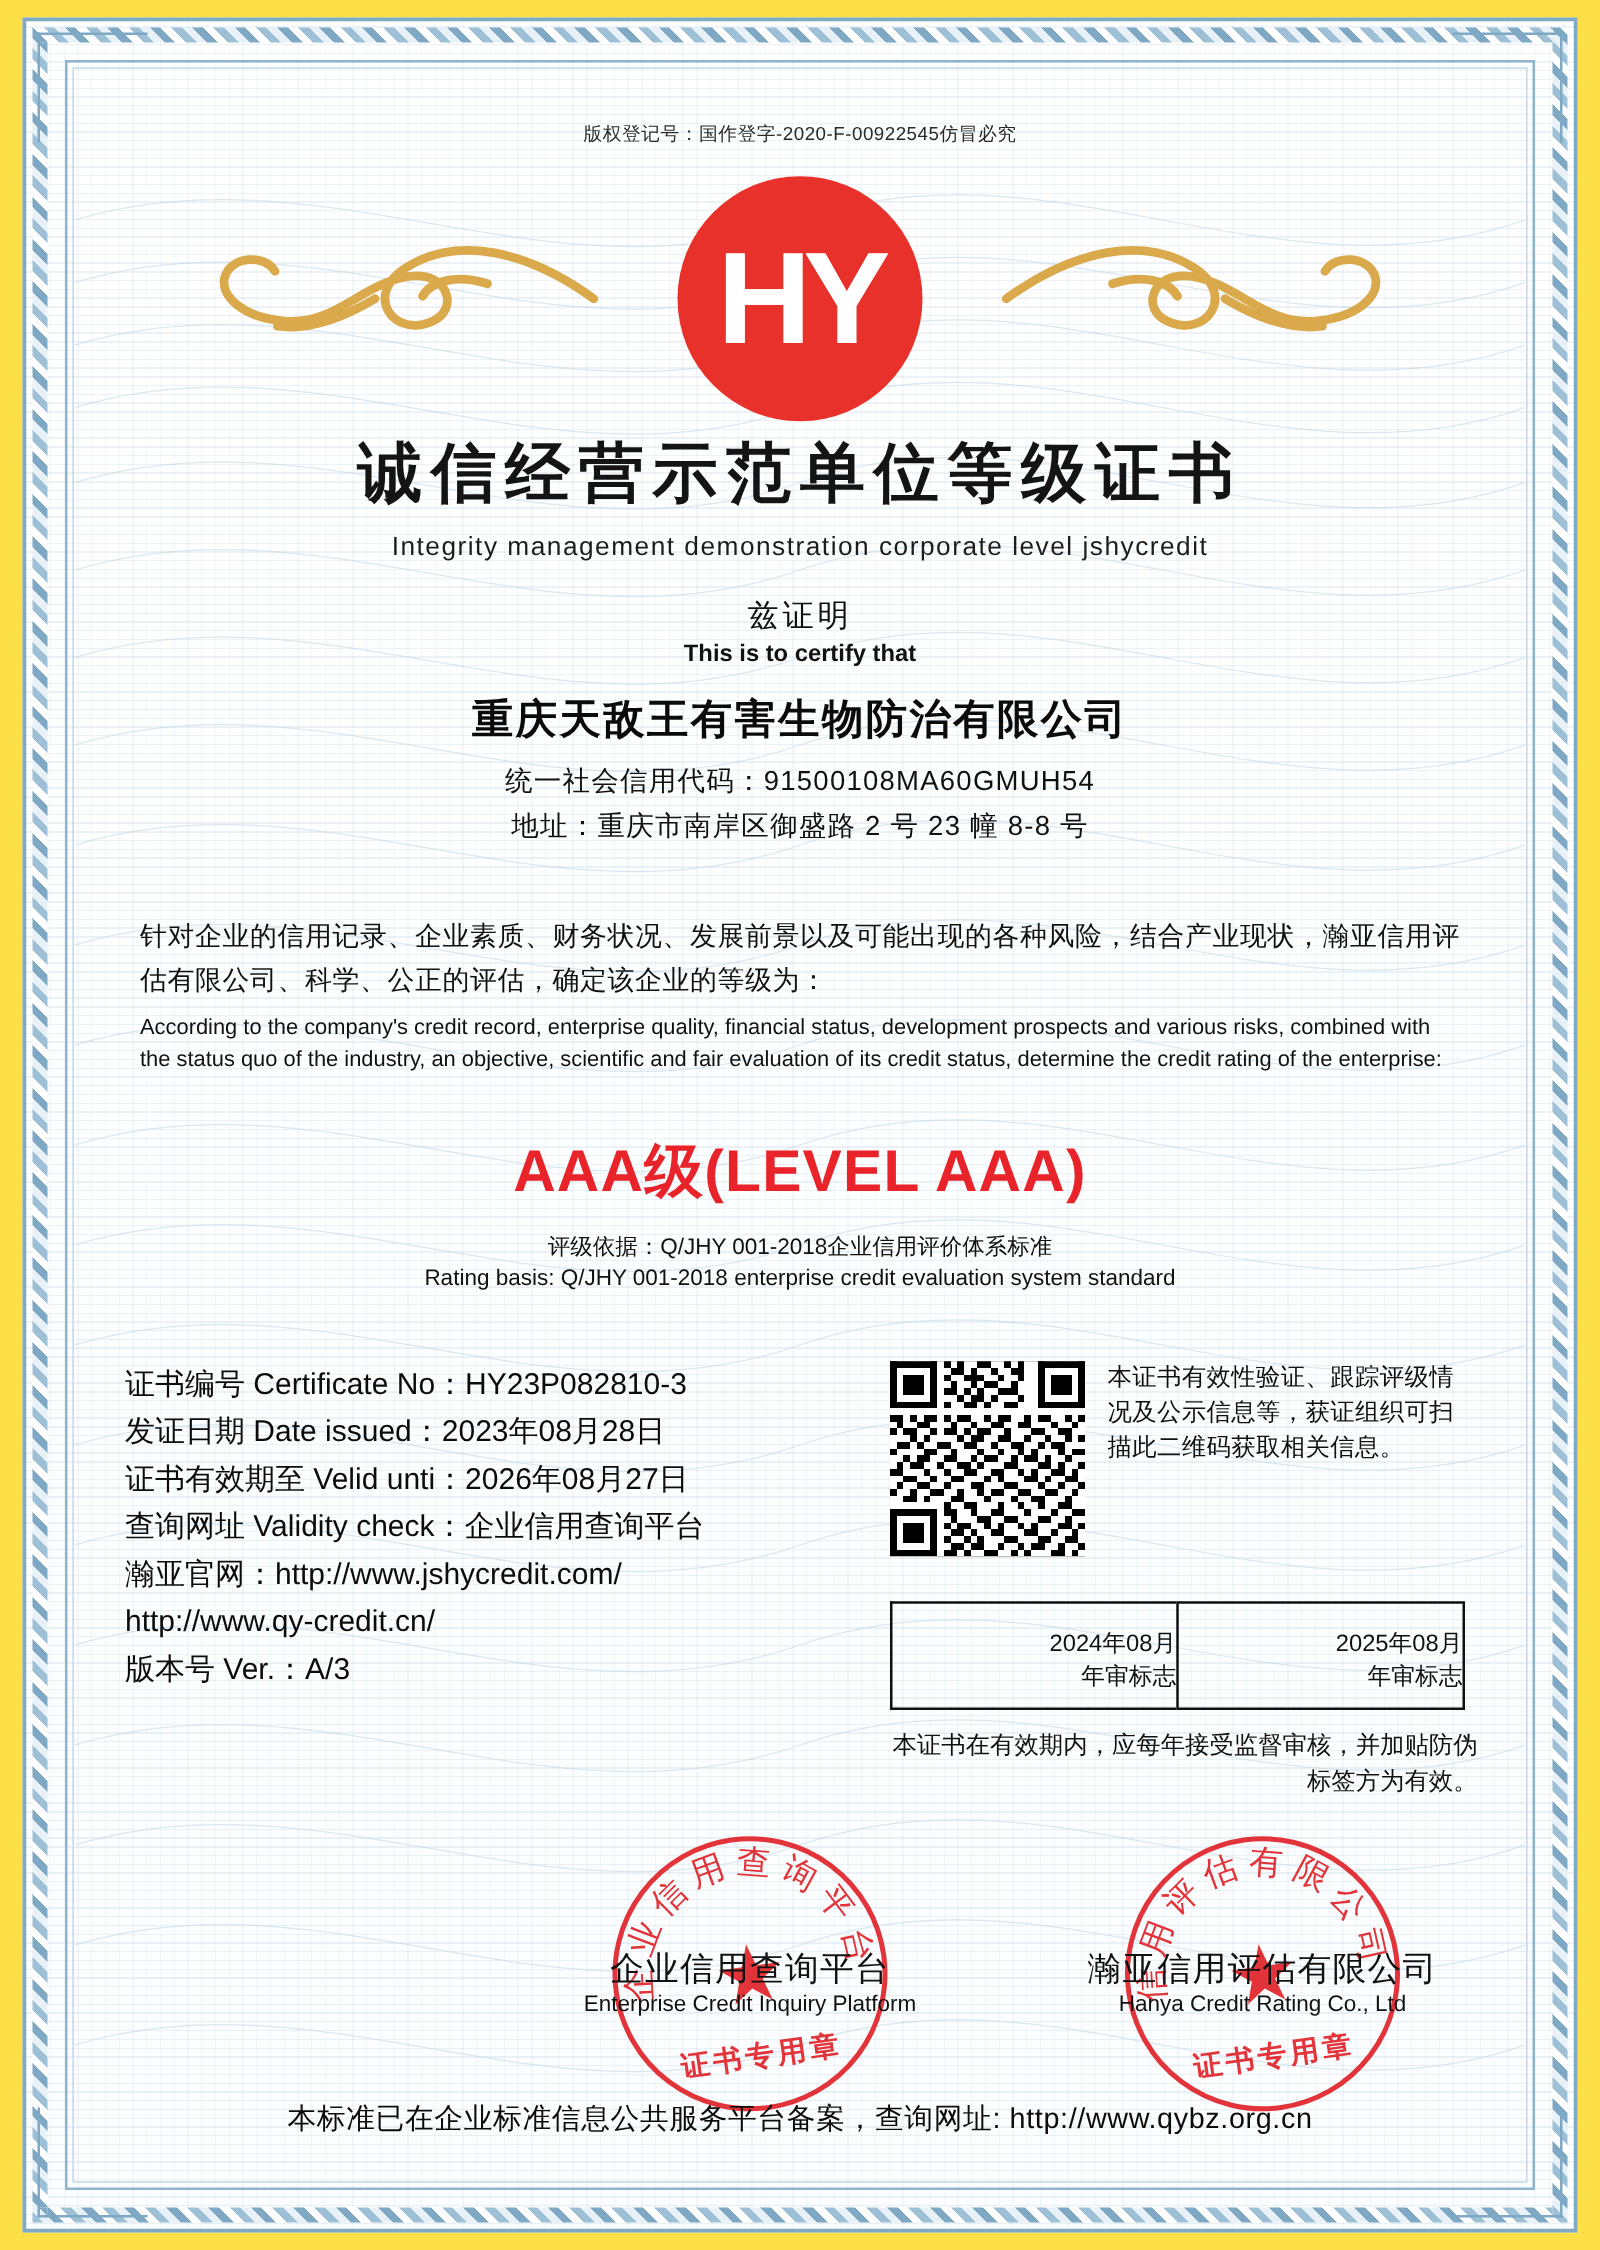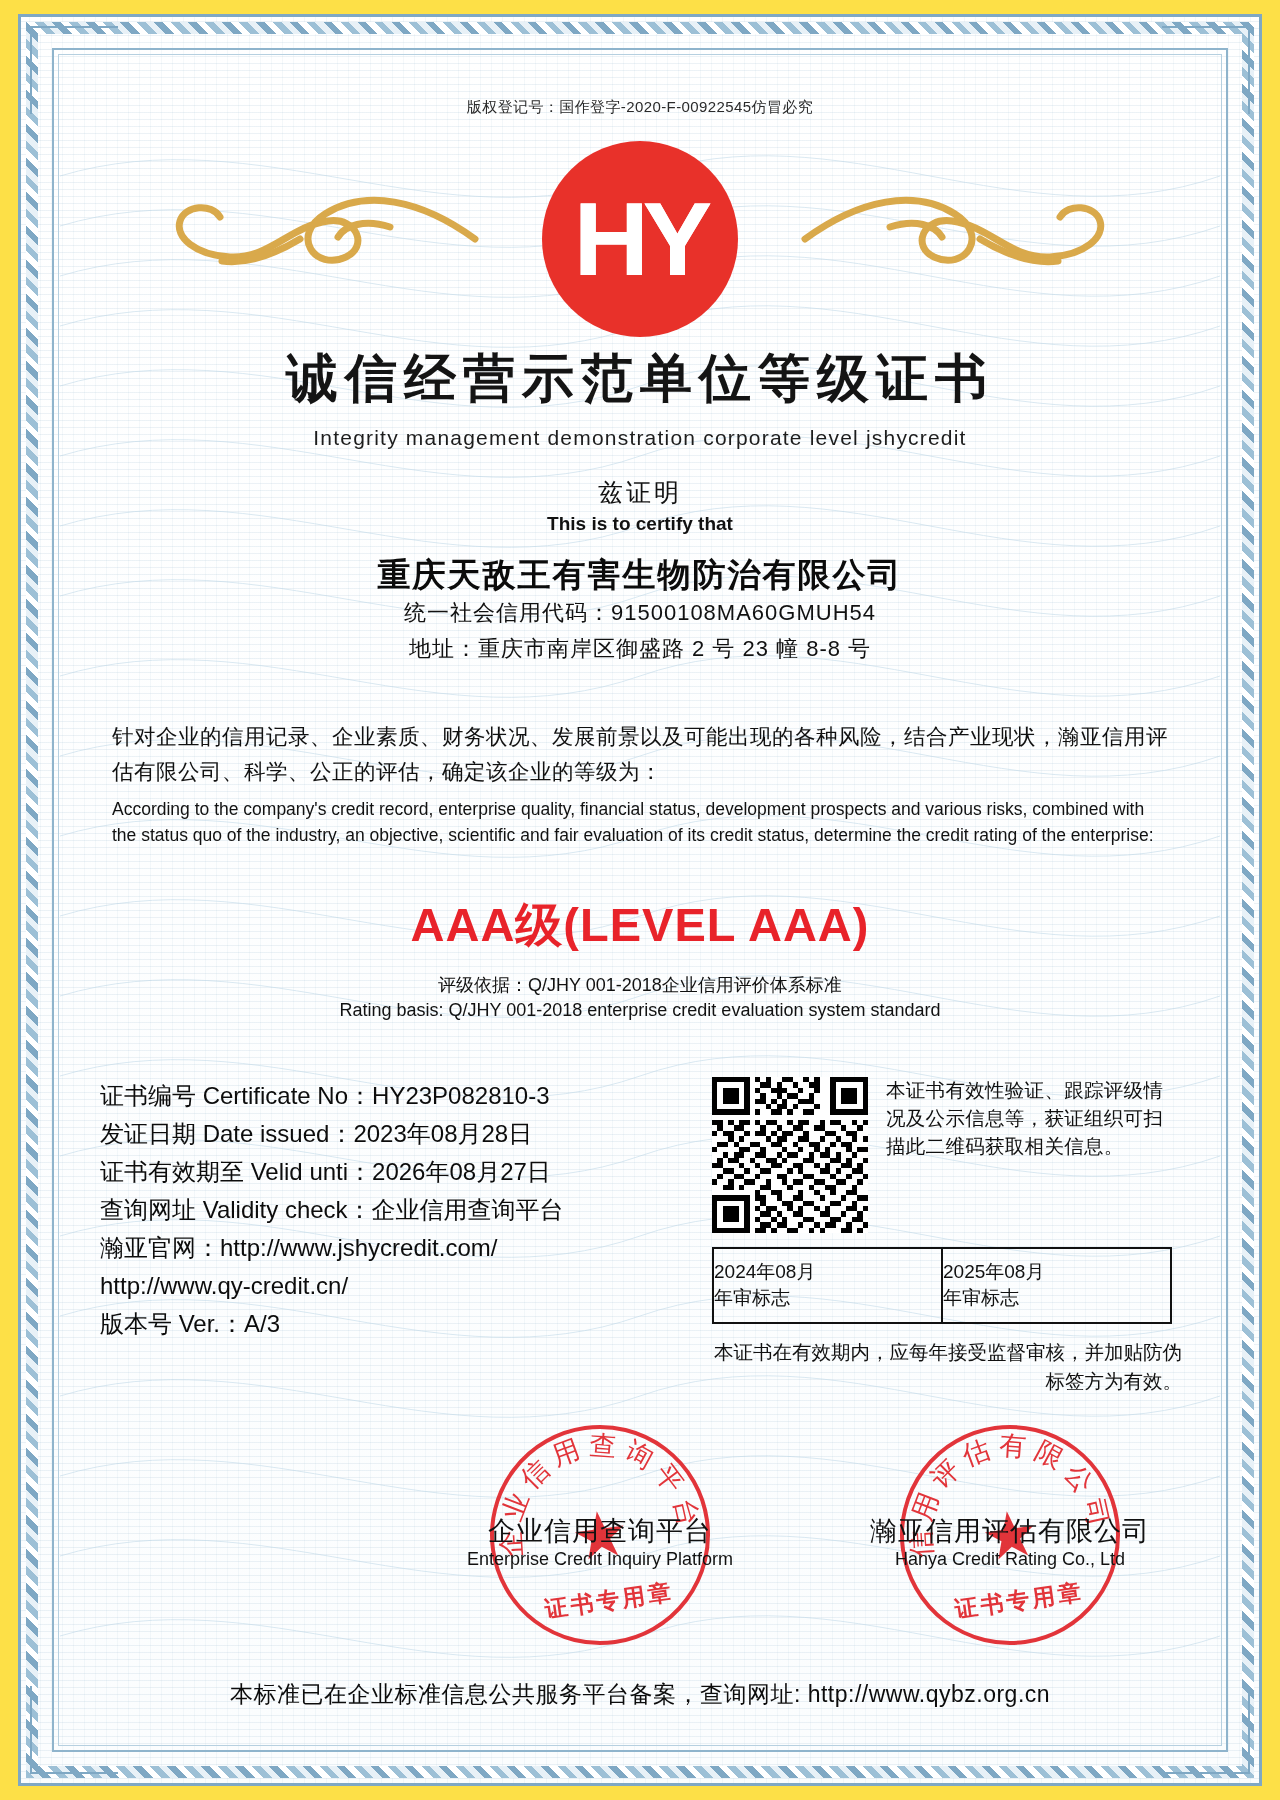--- a/index.html
+++ b/index.html
@@ -90,21 +90,21 @@
     font-family:"Liberation Sans", sans-serif;
   }
   .title-en{
     margin-top:12px;font-size:21px;color:#1d1d1d;letter-spacing:1.2px;
   }
   .certify-cn{margin-top:26px;font-size:25px;color:#111;letter-spacing:3px;}
   .certify-en{margin-top:4px;font-size:19px;color:#111;font-weight:bold;}
   .company{
     margin-top:18px;font-size:33px;font-weight:bold;color:#0b0b0b;letter-spacing:2px;
   }
-  .credit-code{margin-top:0;font-size:22px;color:#111;letter-spacing:1px;}
+  .credit-code{margin-top:12px;font-size:22px;color:#111;letter-spacing:1px;}
   .address{margin-top:6px;font-size:22px;color:#111;letter-spacing:1px;}
 
   .para{
     margin:56px 52px 0;
     text-align:left;color:#111;
   }
   .para .cn{font-size:21.5px;line-height:1.62;letter-spacing:.5px;}
   .para .en{font-size:17.5px;line-height:1.5;margin-top:6px;}
 
   .level{
@@ -131,22 +131,22 @@
       conic-gradient(#000 0 0) 0 0/100% 100% no-repeat;
     position:relative;
   }
   .qr-note{
     font-size:19.5px;line-height:1.42;color:#101010;letter-spacing:.3px;
   }
   .stamp-boxes{
     display:flex;gap:0;margin-top:14px;width:460px;
   }
   .stamp-box{
-    flex:1;border:2px solid #111;padding:10px 0 12px;text-align:left;
-    font-size:19px;line-height:1.35;color:#111;
+    flex:1;border:2px solid #111;padding:20px 0 12px;text-align:right;
+    font-size:19px;line-height:1.35;color:#111;margin-top:22px;
   }
   .stamp-box:first-child{border-right:none;}
   .foot-note{
     margin-top:14px;font-size:19.5px;line-height:1.45;color:#111;text-align:right;
   }
 
   
   .seals{
     position:relative;height:250px;margin-top:26px;
   }

